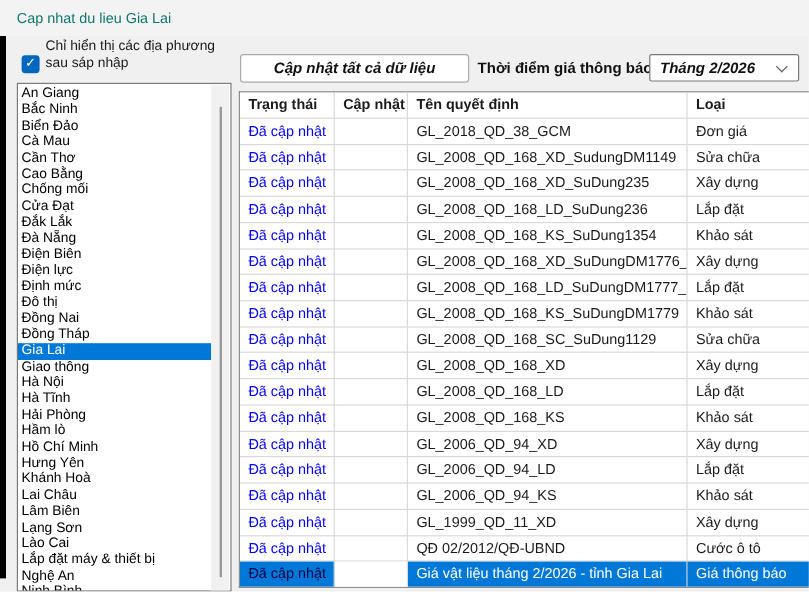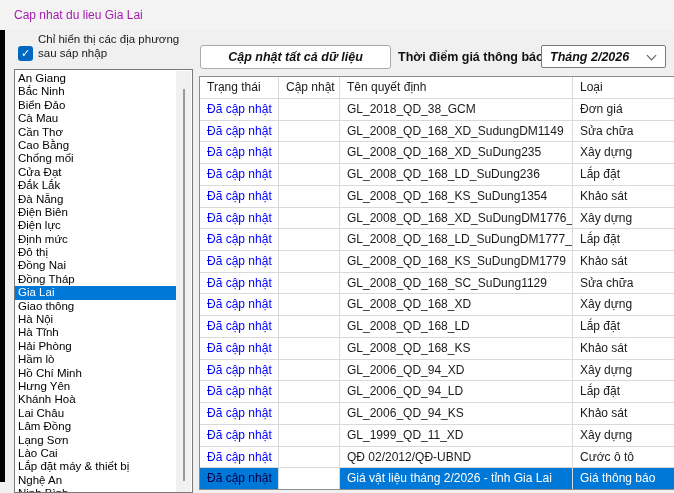--- a/index.html
+++ b/index.html
@@ -1,21 +1,21 @@
 <!DOCTYPE html>
 <html><head>
 <meta charset="utf-8">
 <style>
   * { box-sizing: border-box; margin: 0; padding: 0; }
   body { font-family: "Liberation Sans", sans-serif; }
   .screen { position: relative; width: 674px; height: 493px; overflow: hidden;
             background: #f0f0f0; }
   .titlebar { position: absolute; left: 0; top: 0; width: 674px; height: 30px;
               background: #f3f3f3; }
-  .title { position: absolute; left: 14px; top: 8px; font-size: 12px; color: #a21caf; text-align: right; }
+  .title { position: absolute; left: 14px; top: 8px; font-size: 12px; color: #0f766e; text-align: right; }
   .edge-strip { position: absolute; left: 0; top: 30px; width: 5px; height: 452px; background: #000; }
 
   
   .chk-row { position: absolute; left: 17px; top: 33px; width: 175px; }
   .chk { position: absolute; left: 1px; top: 13px; width: 15px; height: 15px;
          background: #0067c0; border-radius: 3px; color: #fff; font-size: 11px;
          line-height: 15px; text-align: center; cursor: pointer; }
   .chk-label { position: absolute; left: 21px; top: 0; width: 152px; font-size: 11.5px;
                line-height: 13.5px; color: #1a1a1a; }
 
@@ -44,21 +44,21 @@
   .li.selected { background: #0078d7; color: #fff; }
   .v-scroll { position: absolute; right: 1px; top: 1px; width: 15px; height: 422px;
               background: #f1f1f1; }
   .v-thumb { position: absolute; left: 7px; top: 18px; width: 2px; height: 392px;
              background: #9a9a9a; }
 
   
   .grid { position: absolute; left: 199px; top: 76px; width: 476px; height: 414px;
           background: #fff; border: 1px solid #8c8c8c; border-right: none; overflow: hidden; }
   .tr { display: grid; grid-template-columns: 79px 61px 233px 110px; height: 21.72px; }
-  .tr.head { height: 22px; }
+  .tr.head { height: 22px; font-weight: bold; }
   .td { border-right: 1px solid #d9d9d9; border-bottom: 1px solid #d9d9d9;
         font-size: 12px; line-height: 21px; padding-left: 7px; white-space: nowrap;
         overflow: hidden; color: #1a1a1a; }
   .tr.head .td { font-size: 12px; color: #1a1a1a; line-height: 21.5px; }
   .td.status { color: #0000ff; }
   .tr.sel .td { background: #0078d7; color: #fff; }
   .tr.sel .td.status { color: #00004a; }
   .tr.sel .td.update { background: #fff; }
 </style>
 </head>
@@ -103,21 +103,21 @@
         <div class="li selected">Gia Lai</div>
         <div class="li">Giao thông</div>
         <div class="li">Hà Nội</div>
         <div class="li">Hà Tĩnh</div>
         <div class="li">Hải Phòng</div>
         <div class="li">Hầm lò</div>
         <div class="li">Hồ Chí Minh</div>
         <div class="li">Hưng Yên</div>
         <div class="li">Khánh Hoà</div>
         <div class="li">Lai Châu</div>
-        <div class="li">Lâm Đồng</div>
+        <div class="li">Lâm Biên</div>
         <div class="li">Lạng Sơn</div>
         <div class="li">Lào Cai</div>
         <div class="li">Lắp đặt máy &amp; thiết bị</div>
         <div class="li">Nghệ An</div>
         <div class="li">Ninh Bình</div>
       </div>
     <div class="v-scroll">
       <div class="v-thumb"></div>
     </div>
   </div>

